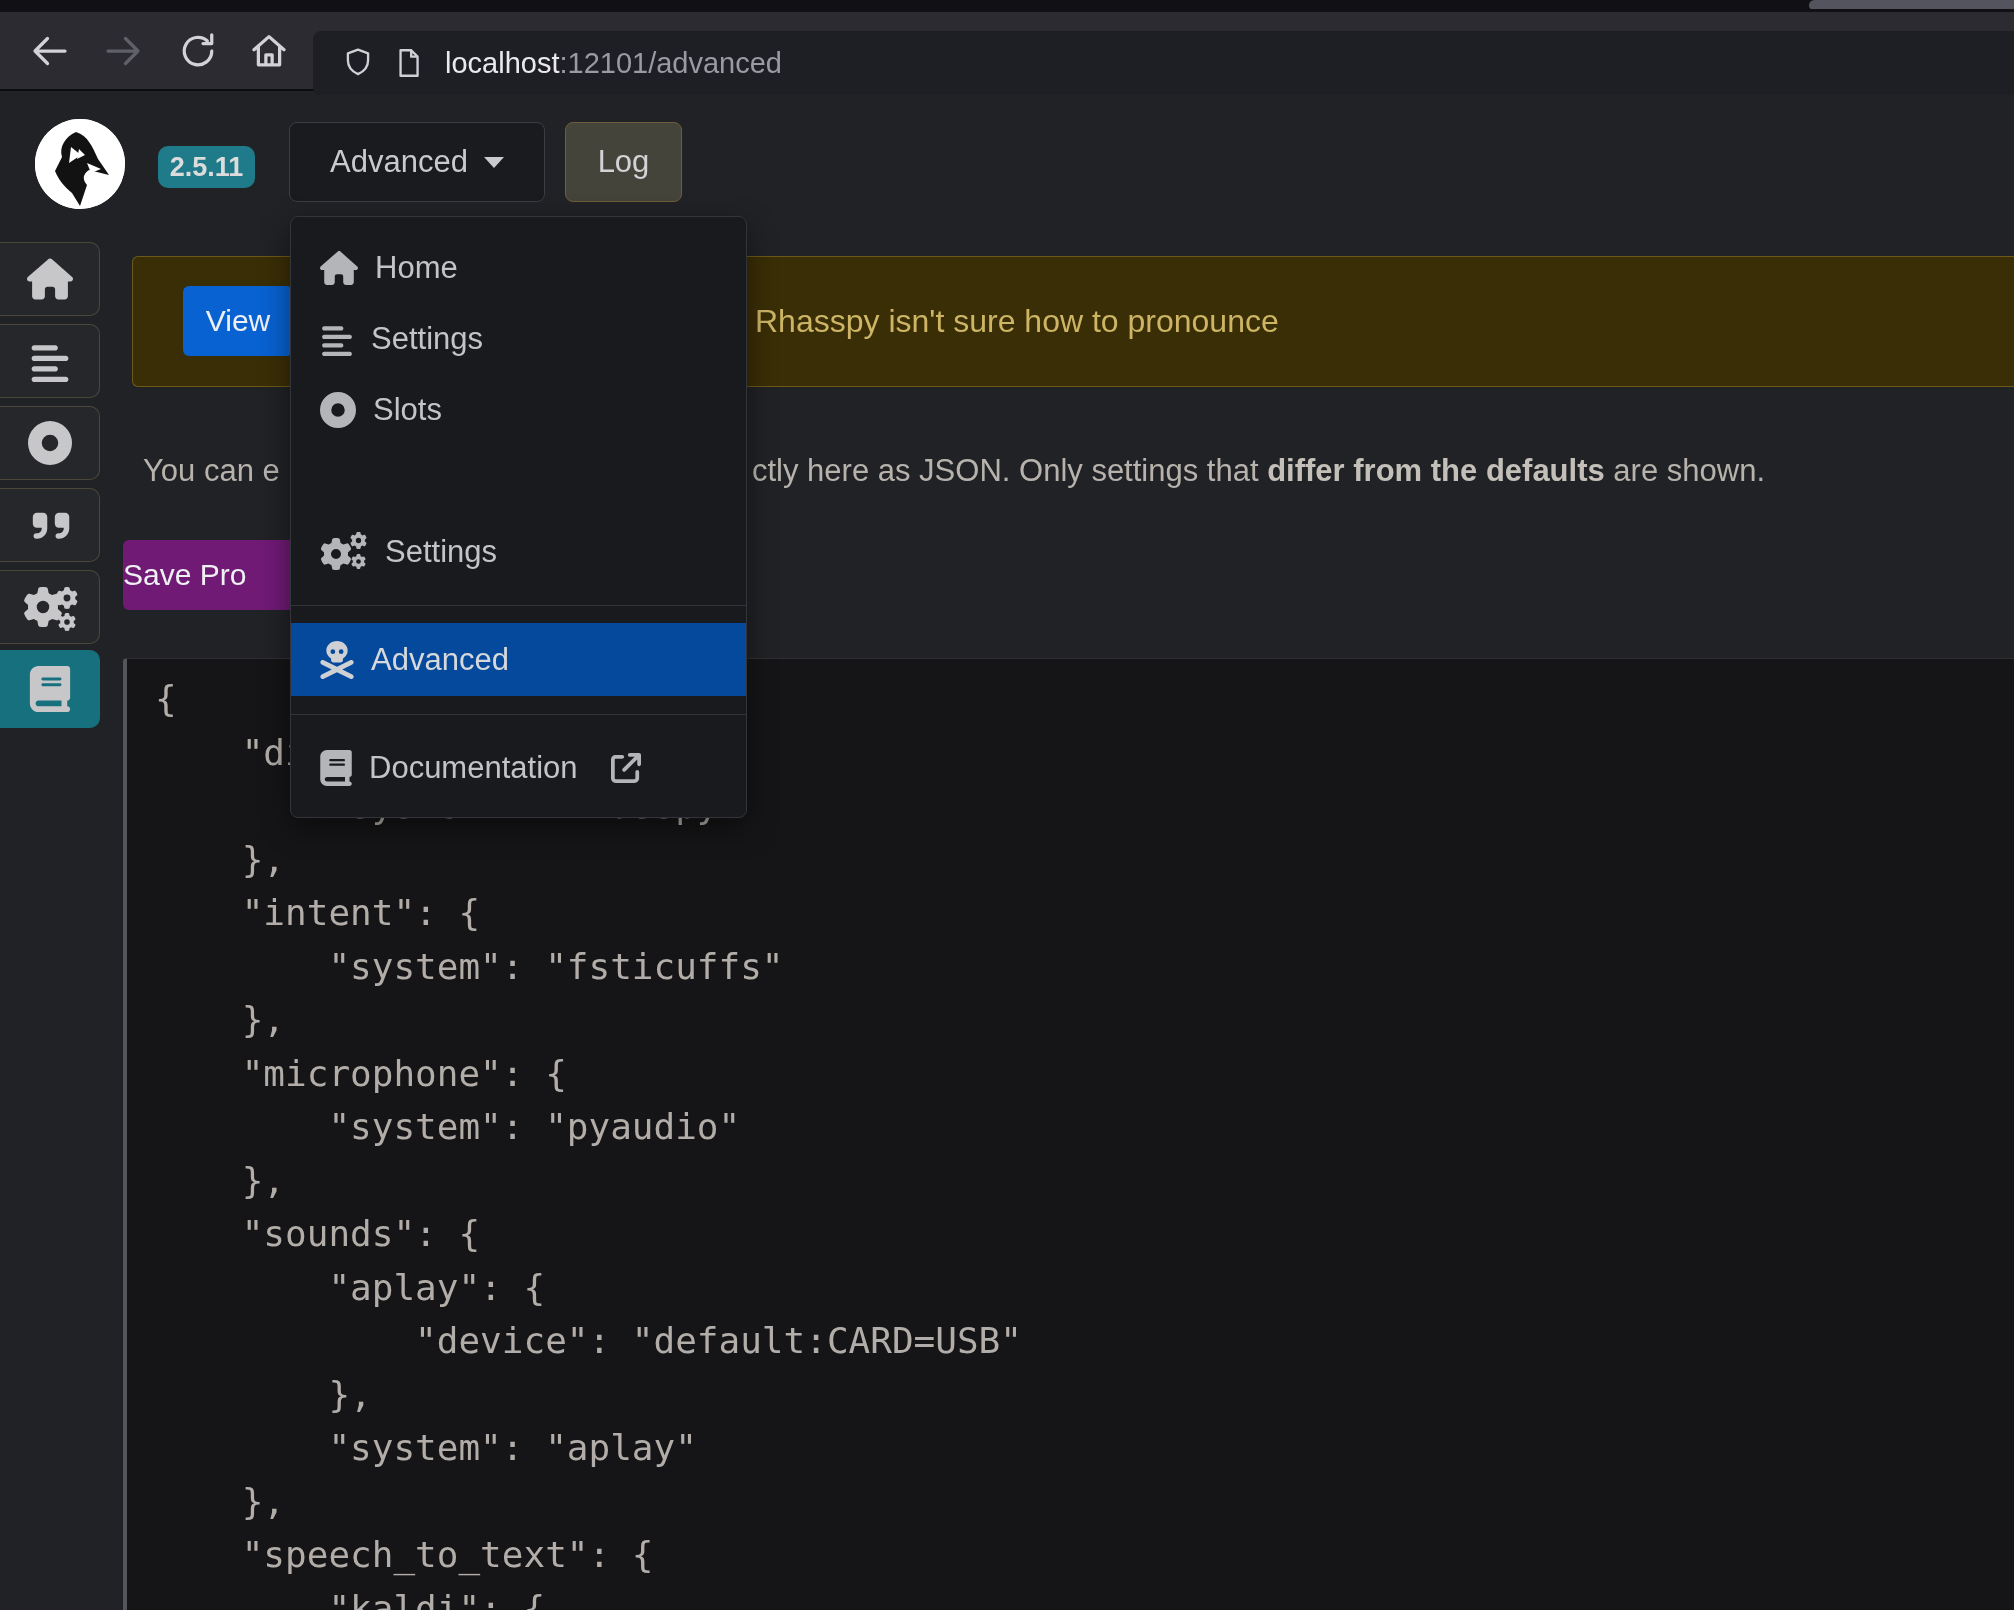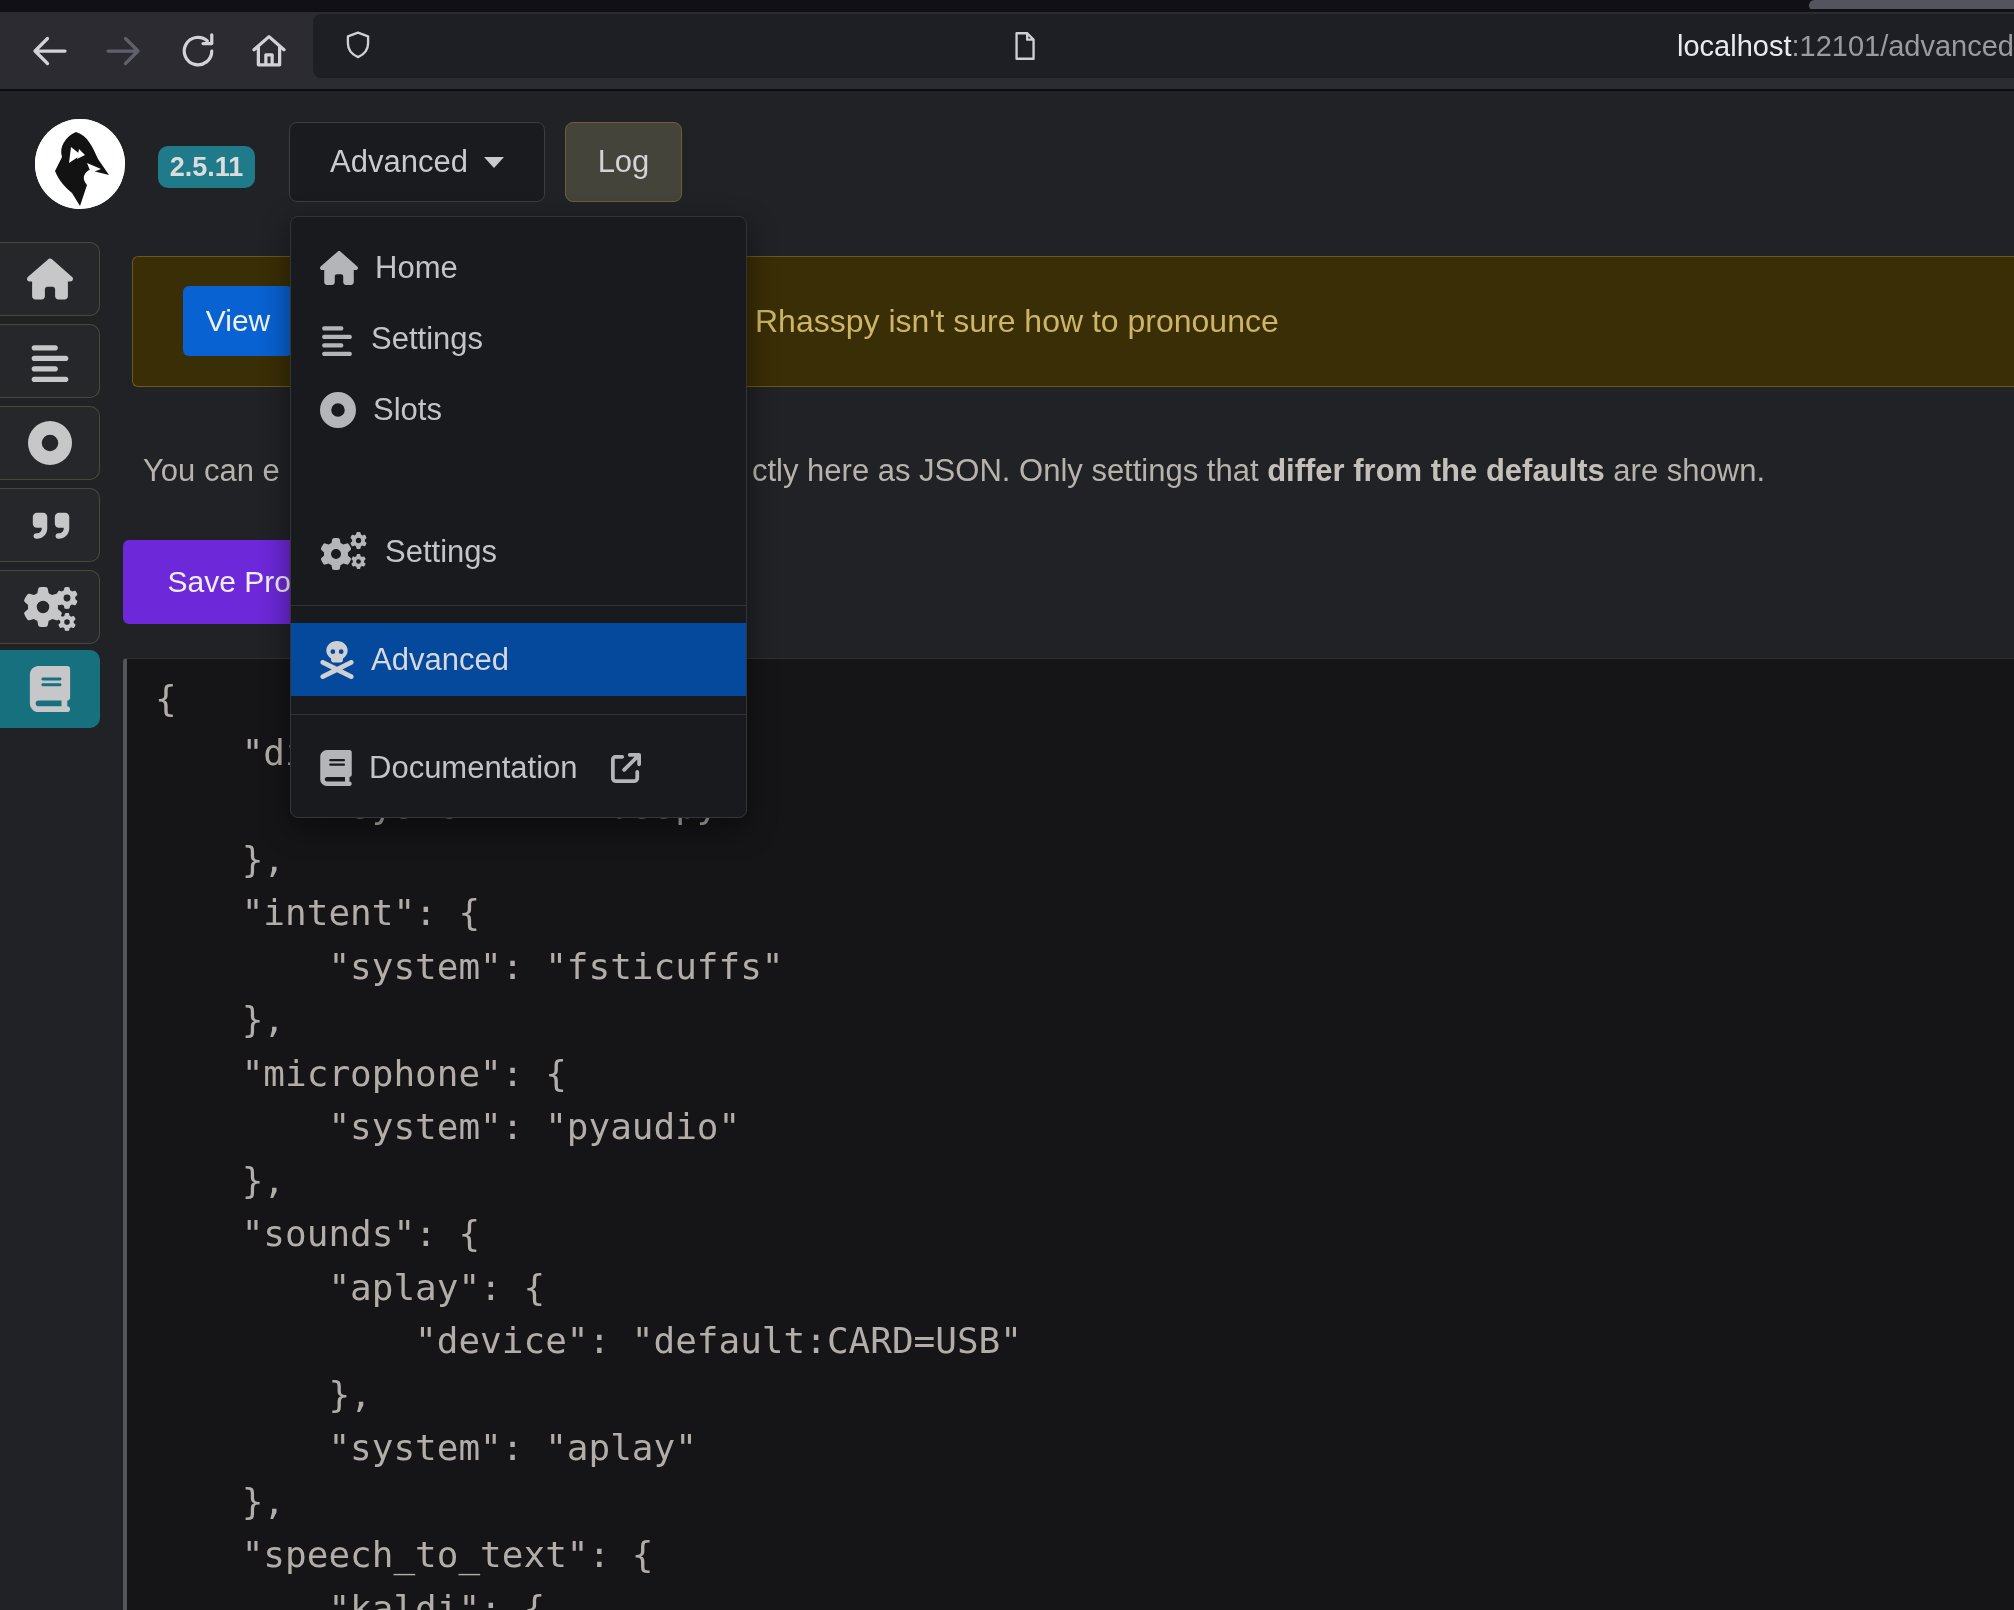--- a/index.html
+++ b/index.html
@@ -12,21 +12,21 @@
   }
   .abs { position: absolute; }
 
   
   #tabstrip { left:0; top:0; width:2014px; height:12px; background:#111115; }
   #tab-sliver { left:1809px; top:0; width:205px; height:9px; background:#54545e; border-radius:6px 0 0 4px; }
   #toolbar { left:0; top:12px; width:2014px; height:79px; background:#2b2b31; border-bottom:2px solid #0d0d10; }
   .tool-ic { position:absolute; top:50%; transform:translateY(-50%); width:40px; height:40px; }
   .tool-ic svg { width:100%; height:100%; stroke:#d2d2d7; stroke-width:2.6; fill:none; stroke-linecap:round; stroke-linejoin:round; }
   .tool-ic.disabled svg { stroke:#60606a; }
-  #urlbar { left:313px; top:2px; width:1701px; height:64px; background:#1e1e25; border-radius:8px 0 0 8px; display:flex; align-items:center;justify-content:space-between; }
+  #urlbar { left:313px; top:19px; width:1701px; height:64px; background:#1e1e25; border-radius:8px 0 0 8px; display:flex; align-items:center; }
   .url-ic { width:34px; height:34px; flex:0 0 auto; }
   .url-ic svg { width:100%; height:100%; stroke:#cfcfd6; stroke-width:2.2; fill:none; stroke-linecap:round; stroke-linejoin:round; }
   #url-text { margin-left:20px; font-size:29px; color:#9a9aa3; white-space:nowrap; }
   #url-text .host { color:#eaeaee; }
 
   
   #logo { left:35px; top:119px; width:90px; height:90px; border-radius:50%; background:#ffffff; }
   #logo svg { width:100%; height:100%; }
   #version-badge { left:158px; top:146px; width:97px; height:42px; background:#1f7a8a; border-radius:10px;
     color:#dcdcdc; font-weight:bold; font-size:27px; display:flex; align-items:center; justify-content:center; }
@@ -49,22 +49,22 @@
     color:#eef0f3; font-size:30px; display:flex; align-items:center; justify-content:center; cursor:pointer; }
   #alert-msg { left:755px; top:303px; font-size:32px; color:#cdb565; white-space:nowrap; }
 
   
   .intro-frag { top:453px; font-size:31px; color:#b7b3ac; white-space:nowrap; }
   #intro-left { left:143px; }
   #intro-right { left:752px; }
   #intro-right b { font-weight:bold; color:#c4c0b9; }
 
   
-  #save-btn { left:123px; top:540px; width:168px; height:84px; background:#6d28d9; border-radius:6px 0 0 6px;
-    color:#eef0f3; font-size:30px; display:flex; align-items:center; justify-content:flex-end; white-space:nowrap; overflow:hidden; cursor:pointer; }
+  #save-btn { left:123px; top:540px; width:168px; height:70px; background:#701a75; border-radius:6px 0 0 6px;
+    color:#eef0f3; font-size:30px; display:flex; align-items:center; justify-content:flex-start; white-space:nowrap; overflow:hidden; cursor:pointer; }
 
   
   #editor { left:123px; top:658px; width:1891px; height:952px; background:#151517;
     border-left:4px solid #55565b; border-top:1px solid #2f3034; border-radius:4px 0 0 0; }
   #editor pre { margin:0; padding:13px 0 0 28px; font-family:"DejaVu Sans Mono", monospace;
     font-size:36px; line-height:53.5px; color:#b2ada8; white-space:pre; }
 
   
   #menu { left:290px; top:216px; width:457px; height:602px; background:#191a1e; border:1px solid #34353b;
     border-radius:8px; z-index:50; box-shadow:0 10px 30px rgba(0,0,0,0.45); }

